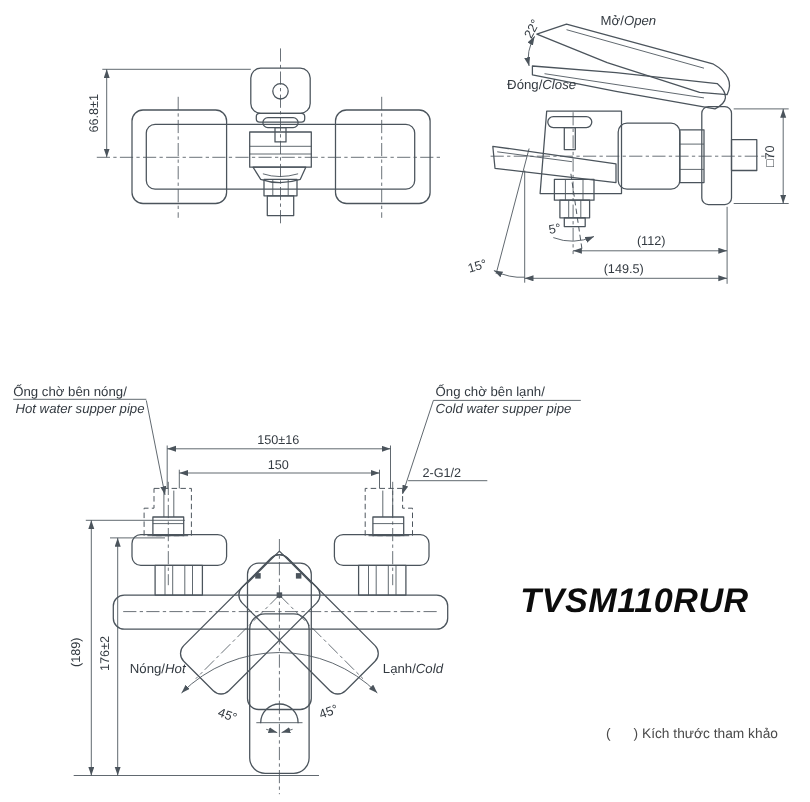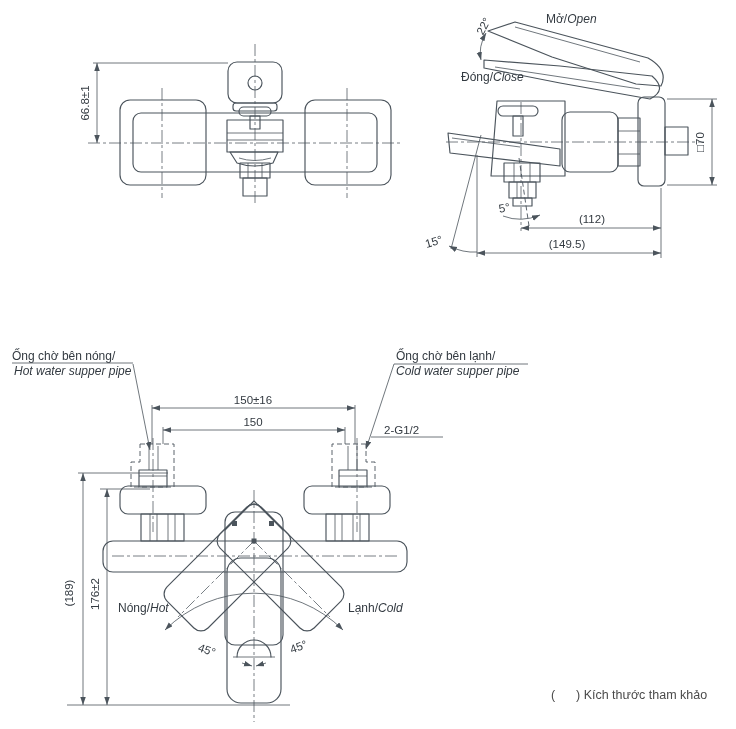--- a/index.html
+++ b/index.html
@@ -12,21 +12,21 @@
   .cl{fill:none;stroke:var(--line,#4b545c);stroke-width:0.75;stroke-dasharray:12 3 3 3;}
   .hid{fill:none;stroke:var(--line,#4b545c);stroke-width:0.9;stroke-dasharray:5 3;}
   .dm{fill:none;stroke:var(--line,#4b545c);stroke-width:0.8;}
   .fl{fill:var(--line,#4b545c);stroke:none;}
   text{fill:var(--text,#333a41);font-size:11.5px;}
   .lbl{font-size:12px;}
   .it{font-style:italic;}
   .code{position:absolute;left:473px;top:528px;width:220px;
         font-weight:bold;font-style:italic;font-size:31px;letter-spacing:0.5px;
         color:var(--code,#0c0c0c);}
-  .note{position:absolute;left:551px;top:688px;font-size:12.5px;color:var(--note,#4a4a4a);white-space:pre;}
+  .note{position:absolute;left:551px;top:660px;font-size:12.5px;color:var(--note,#4a4a4a);white-space:pre;}
 </style>
 </head>
 <body>
 
 <div class="canvas">
 
 <svg width="736" height="729" viewBox="0 0 736 729">
   <defs>
     <marker id="ar" markerWidth="9" markerHeight="7" refX="8" refY="2.75" orient="auto-start-reverse" markerUnits="userSpaceOnUse">
       <path d="M0,0 L8,2.75 L0,5.5 Z" class="fl"></path>
@@ -177,15 +177,16 @@
     <path class="dm" d="M394,364 H528"></path>
     <path class="dm" d="M394,364 L366,449" marker-end="url(#ar)"></path>
     <text class="lbl" x="396" y="360">Ống chờ bên lạnh/</text>
     <text class="lbl it" x="396" y="375">Cold water supper pipe</text>
 
     <text class="lbl" x="118" y="612"><tspan>Nóng/</tspan><tspan class="it">Hot</tspan></text>
     <text class="lbl" x="348" y="612"><tspan>Lạnh/</tspan><tspan class="it">Cold</tspan></text>
   </g>
 </svg>
 
+<div class="code">TVSM110RUR</div>
 <div class="note">(      ) Kích thước tham khảo</div>
 
 </div>
 
 </body></html>

